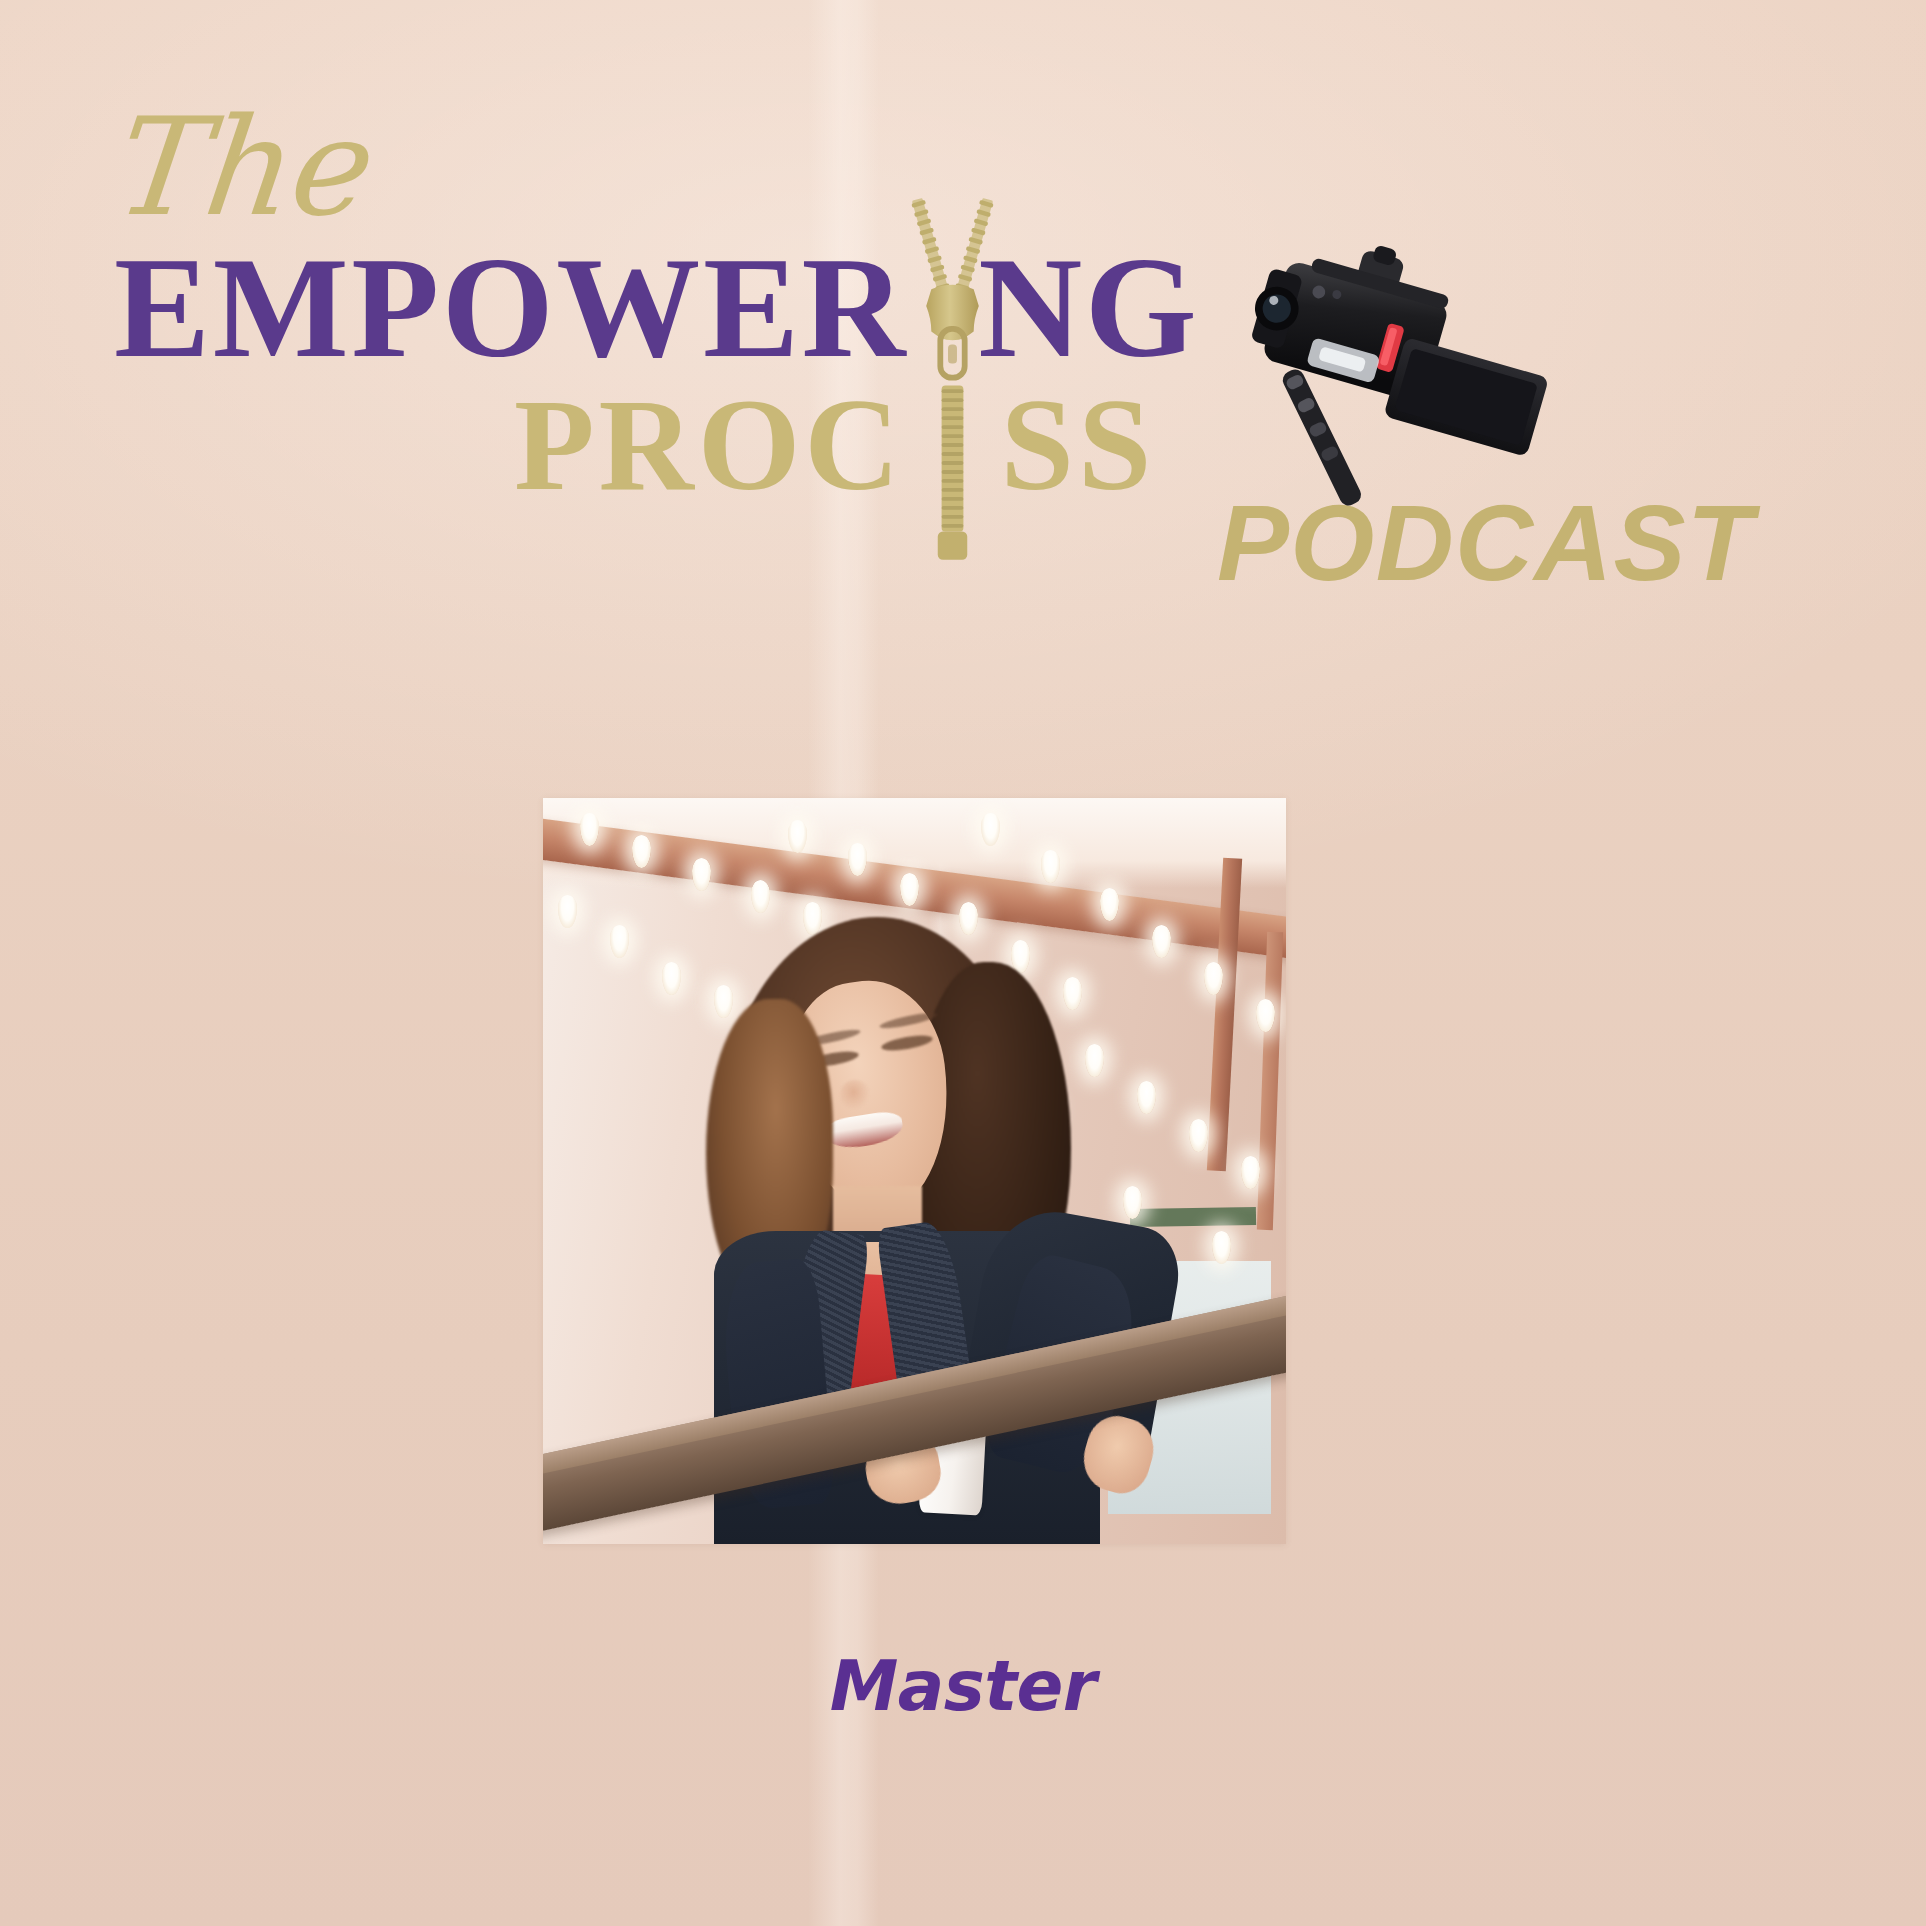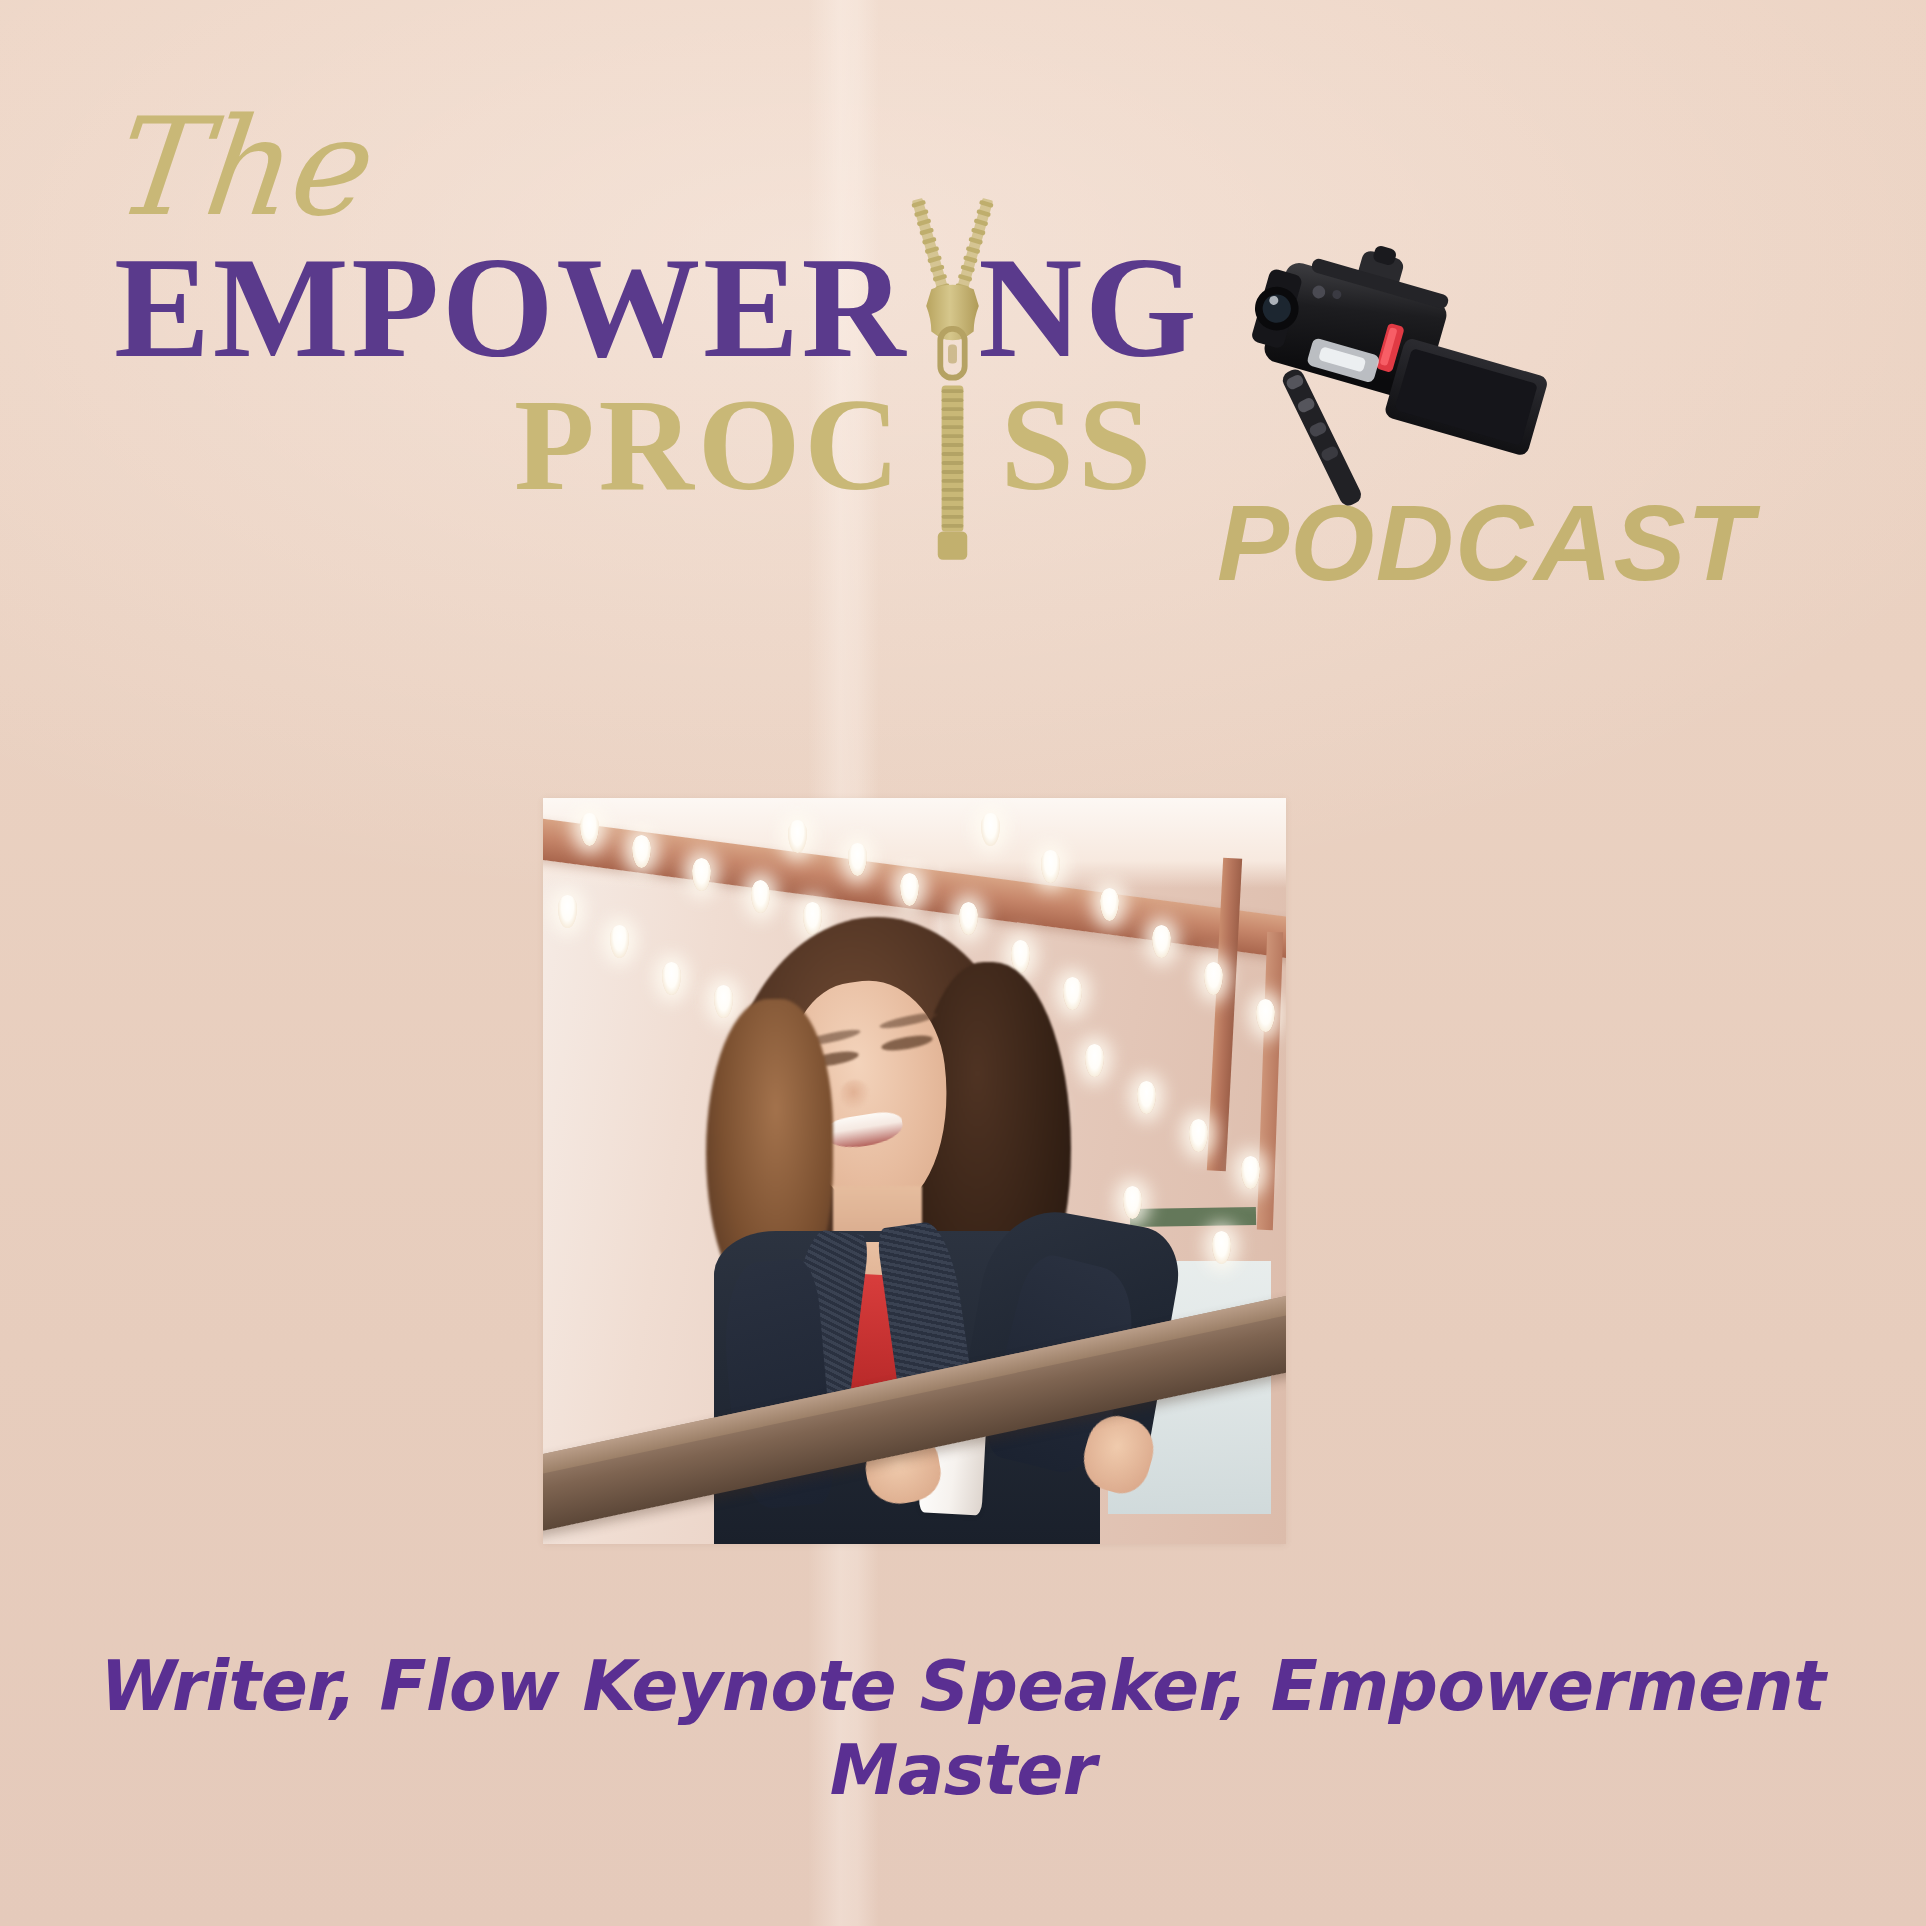--- a/index.html
+++ b/index.html
@@ -614,18 +614,17 @@
       <div class="hand-l"></div>
       <div class="hand-r"></div>
 
       <div class="railing">
         <div class="railing-top"></div>
       </div>
     </div>
   </div>
 
   <div class="caption">
-    <div>Writer, Flow Keynote Speaker, Empowerment</div>
     <div>Master</div>
   </div>
 
 </div>
 
 
 </body></html>

